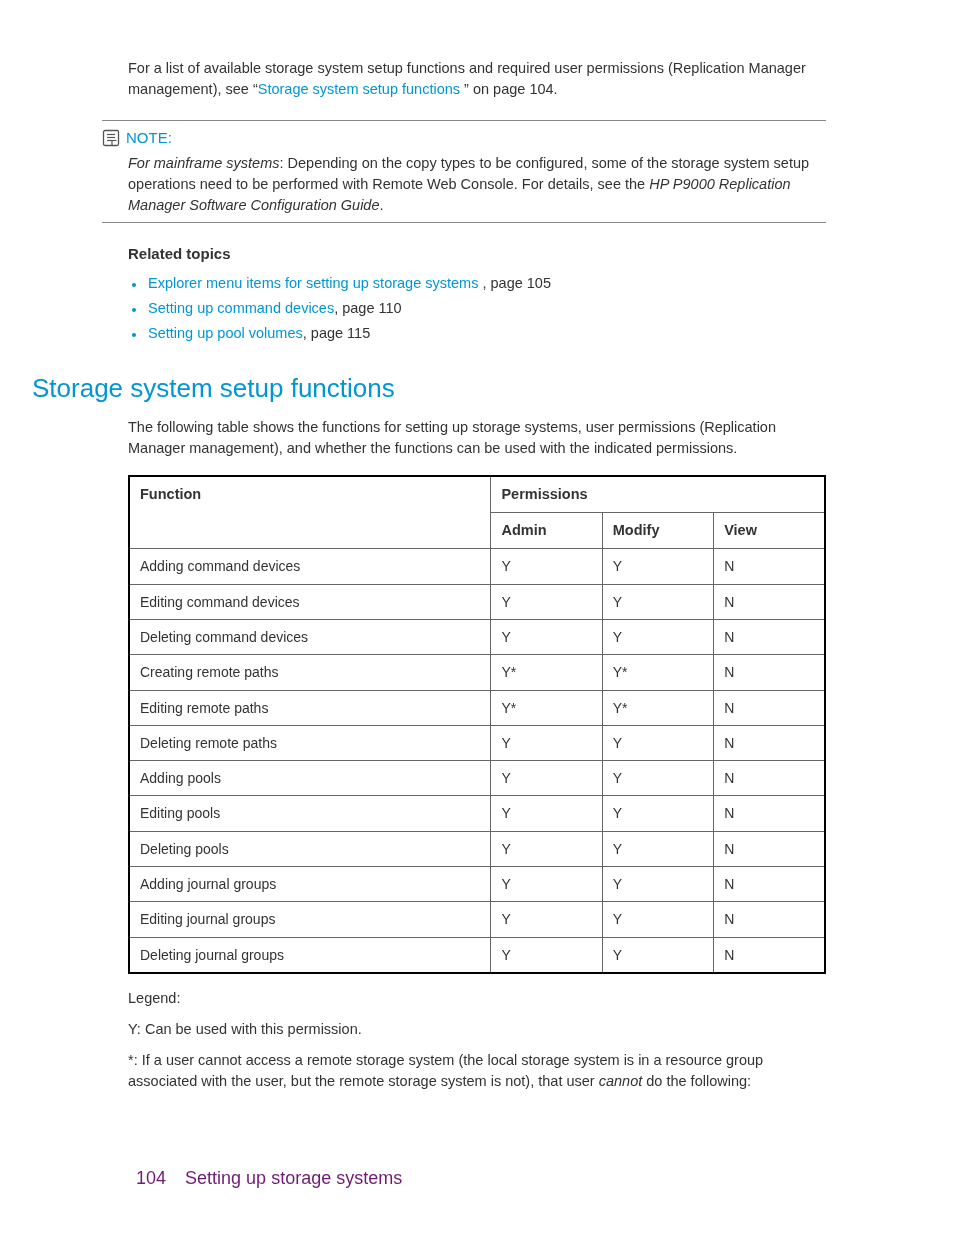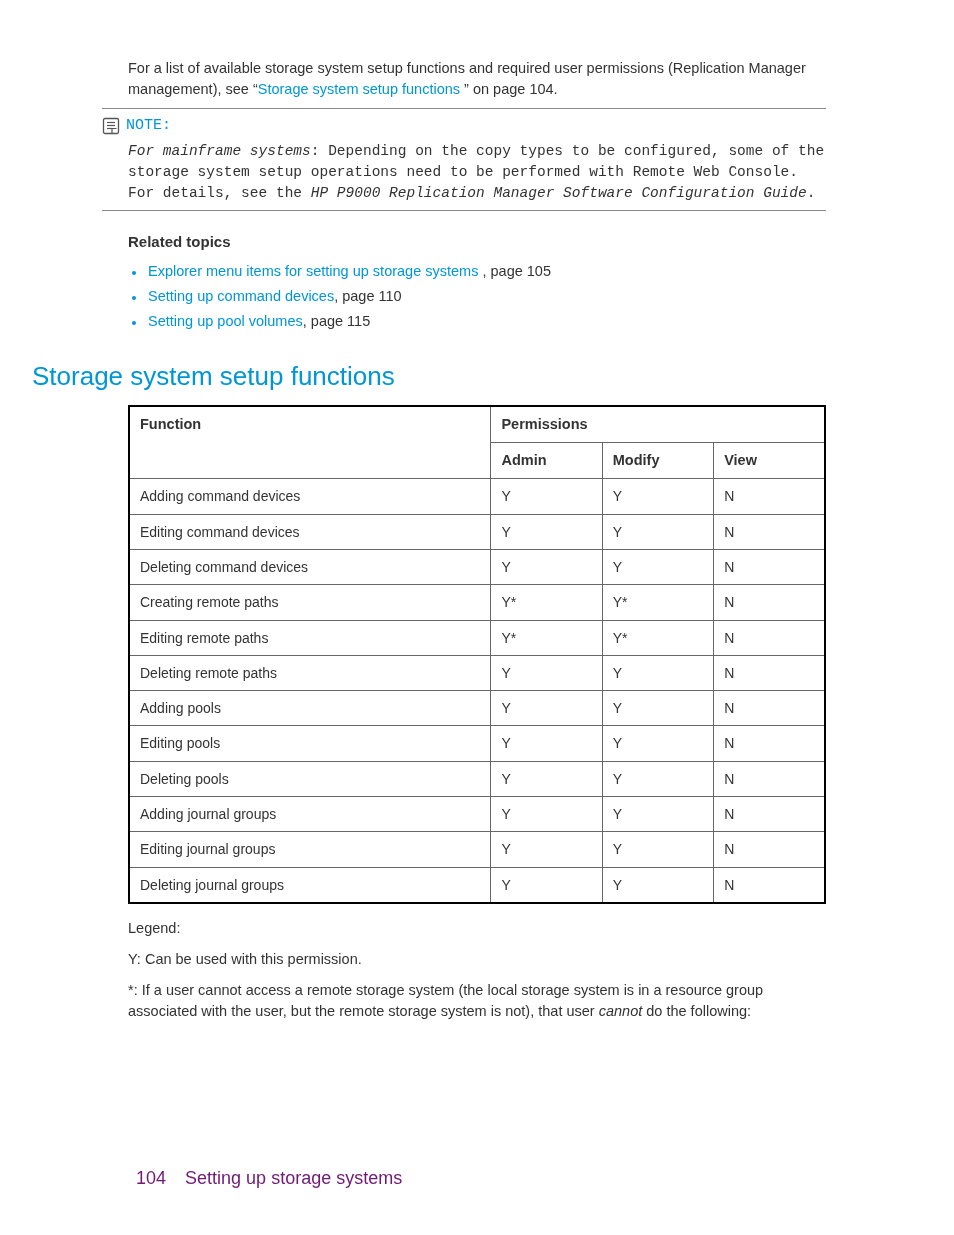--- a/index.html
+++ b/index.html
@@ -19,22 +19,21 @@
     position: relative;
   }
   .body-text {
     margin: 0 0 8px 0;
   }
   a.link {
     color: #0096d6;
     text-decoration: none;
   }
   .note-block {
-    margin: 8px 0 14px 0;
-    font-family: Liberation Mono, monospace;
+    margin: 20px 0 14px 0;
   }
   .note-hr {
     border: none;
     border-top: 1px solid #888;
     margin: 0;
     margin-left: -26px;
   }
   .note-head {
     color: #0096d6;
     font-size: 15px;
@@ -141,20 +140,21 @@
     </li>
     <li>
       <a href="#" class="link">Setting up command devices</a><span>, page 110</span>
     </li>
     <li>
       <a href="#" class="link">Setting up pool volumes</a><span>, page 115</span>
     </li>
   </ul>
 
   <h2 class="section-title">Storage system setup functions</h2>
+  <p class="para">The following table shows the functions for setting up storage systems, user permissions (Replication Manager management), and whether the functions can be used with the indicated permissions.</p>
 
   <table class="perm">
     <thead>
       <tr>
         <th rowspan="2" class="func-col">Function</th>
         <th colspan="3">Permissions</th>
       </tr>
       <tr>
         <th class="perm-col">Admin</th>
         <th class="perm-col">Modify</th>

